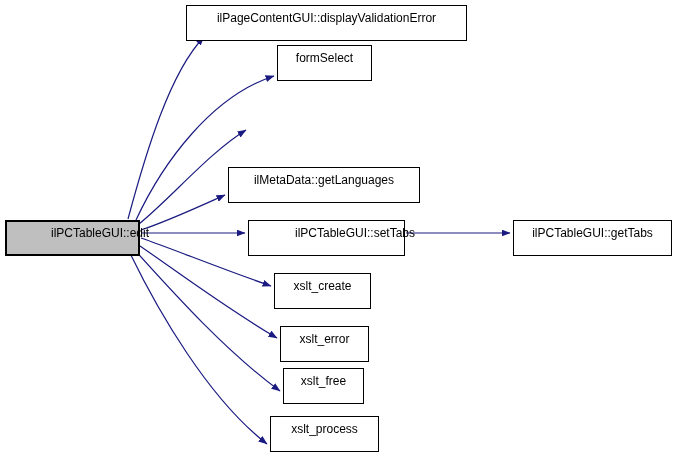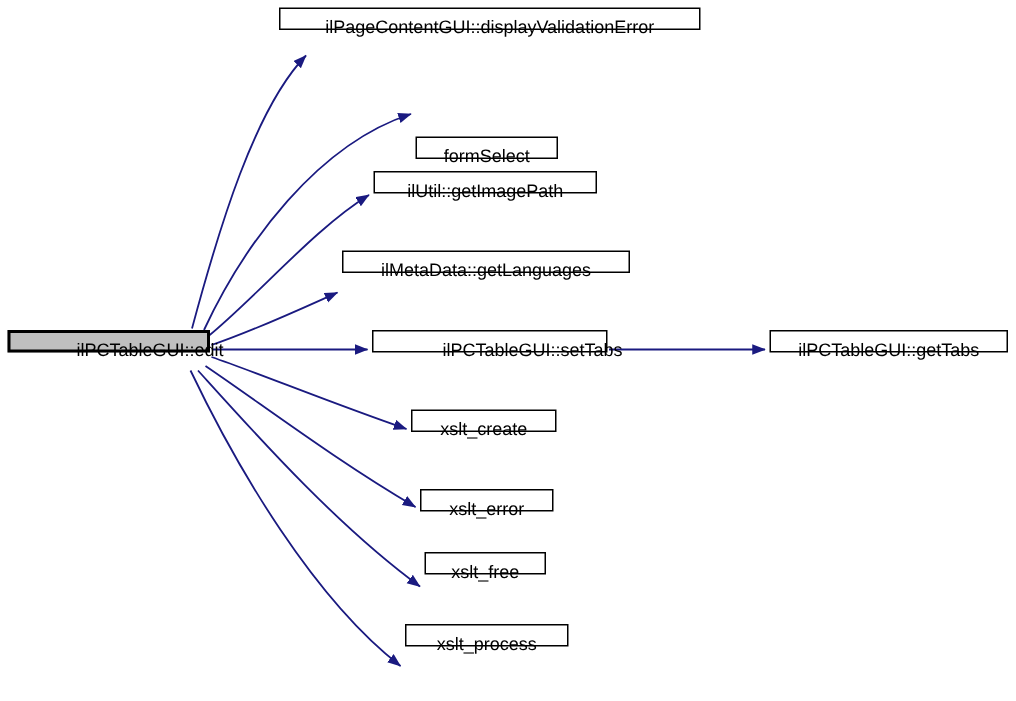--- a/index.html
+++ b/index.html
@@ -23,41 +23,41 @@
     height: 467px;
   }
   .edges-layer path.edge {
     fill: none;
     stroke: #1a1a80;
     stroke-width: 1.2;
   }
   .node {
     position: absolute;
     box-sizing: border-box;
-    height: 15px;
+    height: 36px;
     line-height: 25px;
     text-align: center;
     font-size: 12px;
     color: #000000;
     background: #ffffff;
     border: 1px solid #000000;
     white-space: nowrap;
     cursor: pointer;
   }
   .node.root {
     background: #bfbfbf;
     border: 2px solid #000000;
     line-height: 23px;
     cursor: default;
     padding-left: 44px;
   }
   
   .n-edit          { left: 5px;   top: 220px; width: 135px; }
   .n-dve           { left: 186px; top: 5px;   width: 281px; }
-  .n-formselect    { left: 277px; top: 45px;  width: 95px; margin-top: 46px;  }
+  .n-formselect    { left: 277px; top: 45px;  width: 95px;  }
   .n-getimagepath  { left: 249px; top: 114px; width: 149px; }
   .n-getlanguages  { left: 228px; top: 167px; width: 192px; text-align: center; }
   .n-settabs       { left: 248px; top: 220px; width: 157px; padding-left: 46px; }
   .n-gettabs       { left: 513px; top: 220px; width: 159px; }
   .n-xslt-create   { left: 274px; top: 273px; width: 97px;  }
   .n-xslt-error    { left: 280px; top: 326px; width: 89px; text-align: center;  }
   .n-xslt-free     { left: 283px; top: 368px; width: 81px;  }
   .n-xslt-process  { left: 270px; top: 416px; width: 109px; }
 </style>
 </head>
@@ -82,21 +82,20 @@
     <path class="edge" d="M132,247 C170,289 224,350 280,391" marker-end="url(#arrow)"></path>
     <path class="edge" d="M127,247 C158,312 209,399 267,444" marker-end="url(#arrow)"></path>
   </svg>
 
   <div class="node root n-edit">ilPCTableGUI::edit</div>
 
   <div class="node n-dve">ilPageContentGUI::displayValidationError</div>
 
   <div class="node n-formselect">formSelect</div>
 
-  <div class="node n-getimagepath">ilUtil::getImagePath</div>
 
   <div class="node n-getlanguages">ilMetaData::getLanguages</div>
 
   <div class="node n-settabs">ilPCTableGUI::setTabs</div>
 
   <div class="node n-gettabs">ilPCTableGUI::getTabs</div>
 
   <div class="node n-xslt-create">xslt_create</div>
 
   <div class="node n-xslt-error">xslt_error</div>

